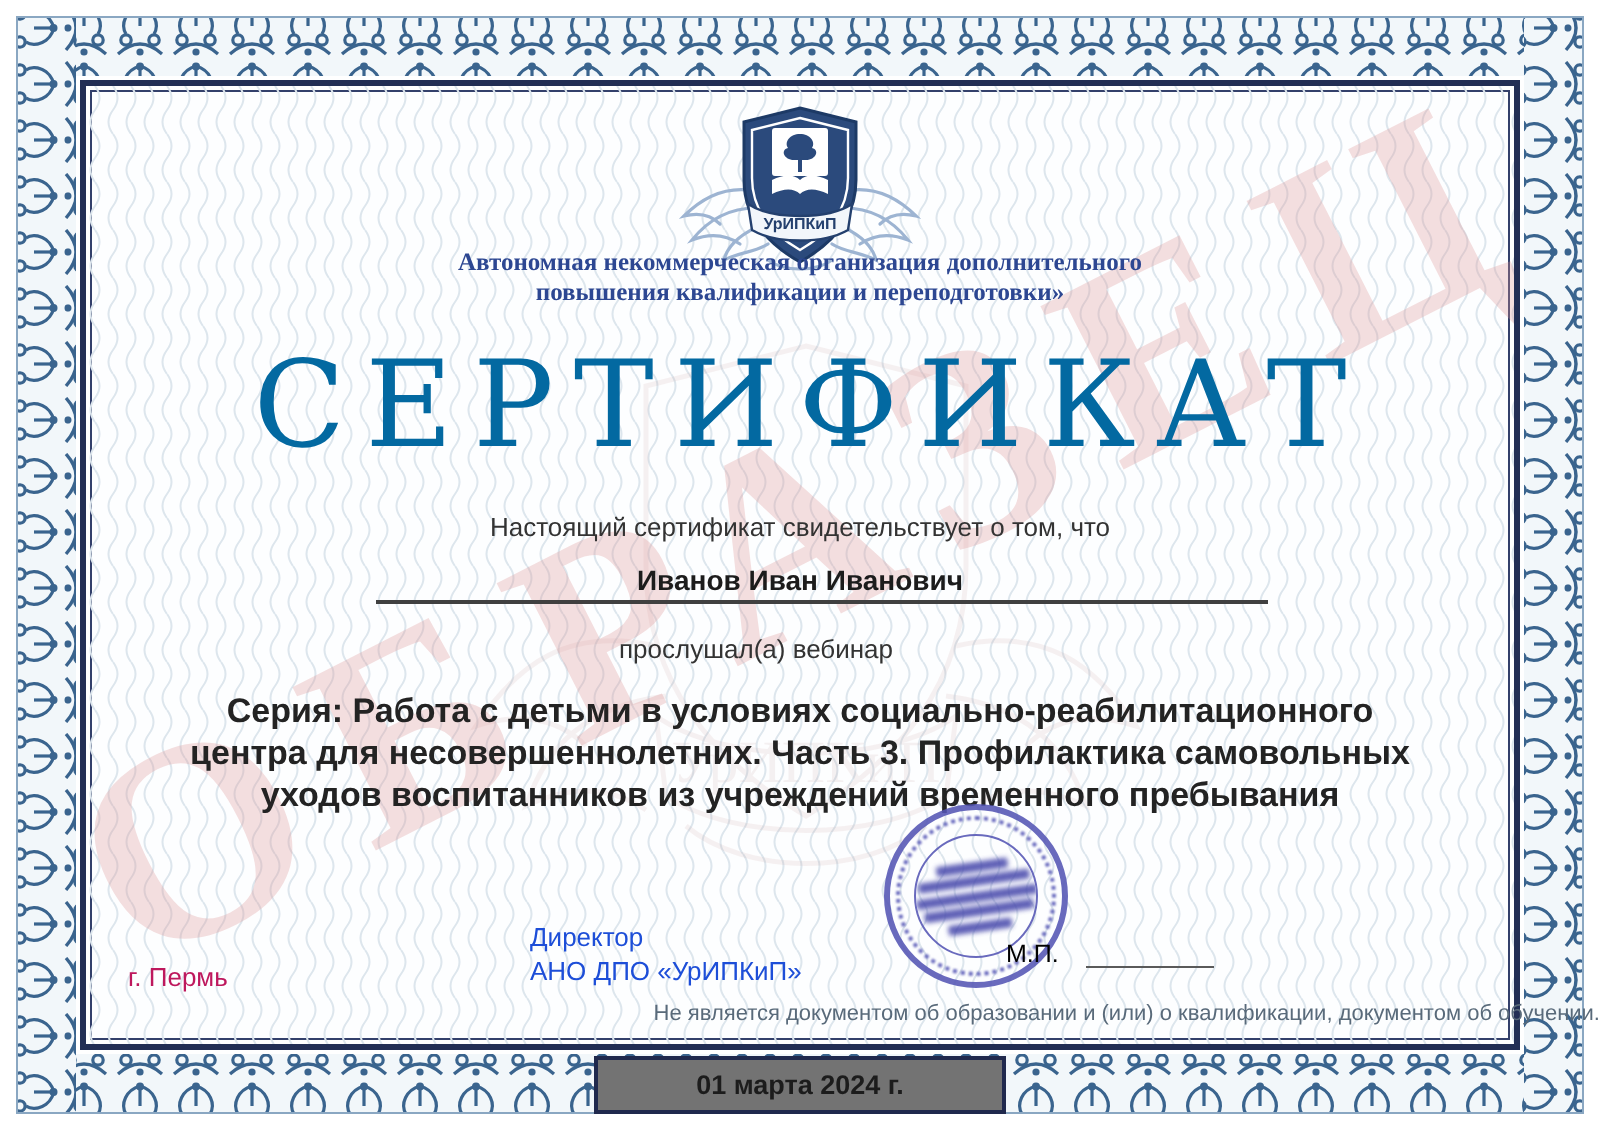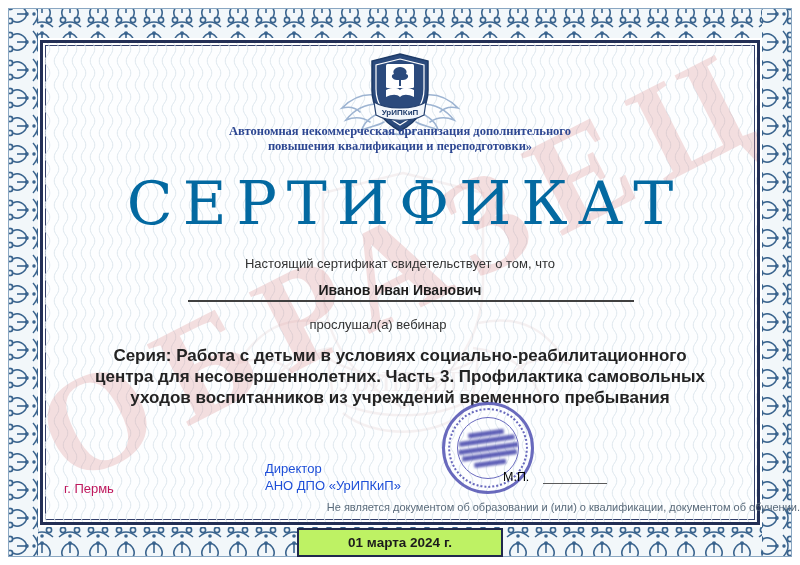--- a/index.html
+++ b/index.html
@@ -82,21 +82,21 @@
   .mp       { position:absolute; left:503px; top:470px; z-index:4;
               font-size:12.5px; color:#000000; }
   .sig-line { position:absolute; left:543px; top:483px; width:64px;
               border-top:1.5px solid #5a5a5a; z-index:4; }
 
   .disclaimer { position:absolute; left:0; top:501px; width:800px; text-align:right; z-index:4;
                 font-size:11px; color:#596a7a; }
 
   .datebox {
     position:absolute; left:50%; transform:translateX(-50%); top:528px; z-index:6;
-    width:206px; height:29px; background:#bef264; border:2px solid #20294d;
+    width:206px; height:29px; background:#737373; border:2px solid #20294d;
     display:flex; align-items:center; justify-content:center;
     font-size:13.5px; font-weight:700; color:#1c1c1c;
   }
 </style>
 </head>
 <body>
 
 <div class="cert">
 
   <svg class="border-svg" width="800" height="565" aria-hidden="true">

